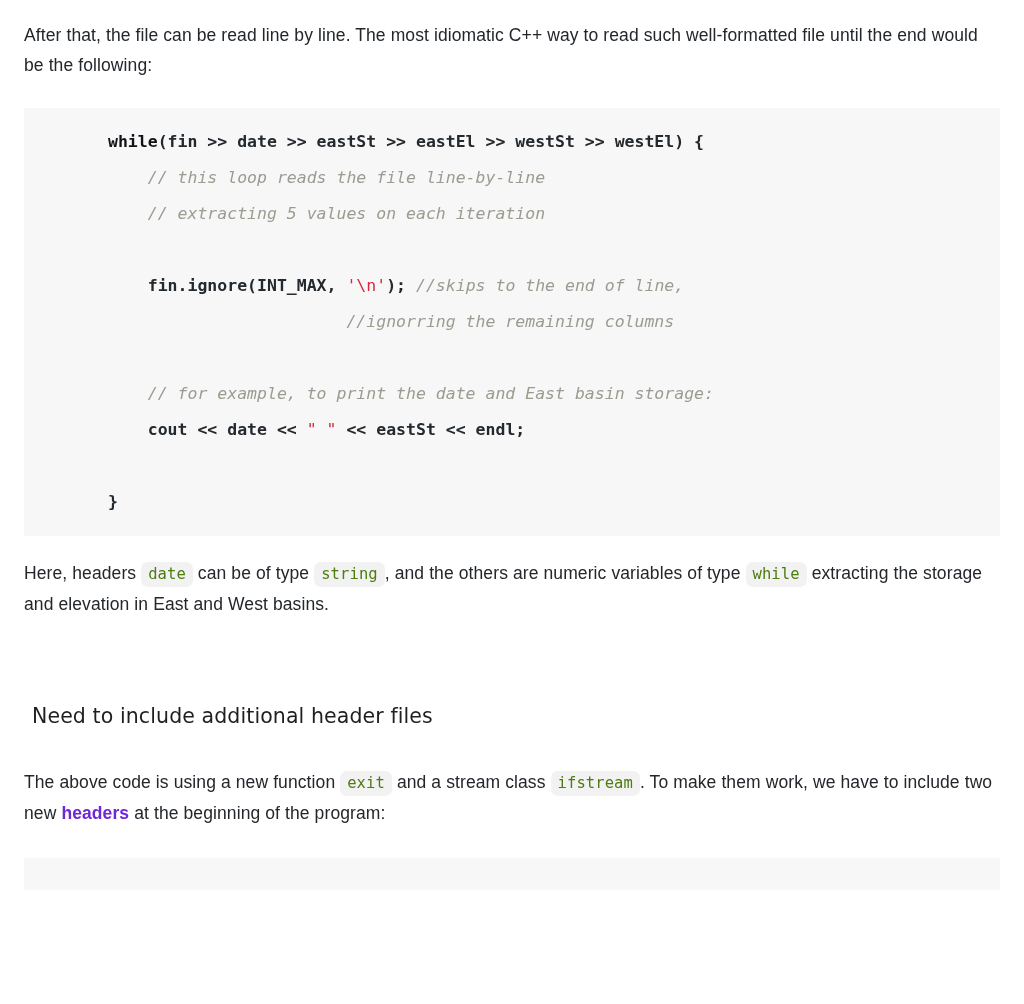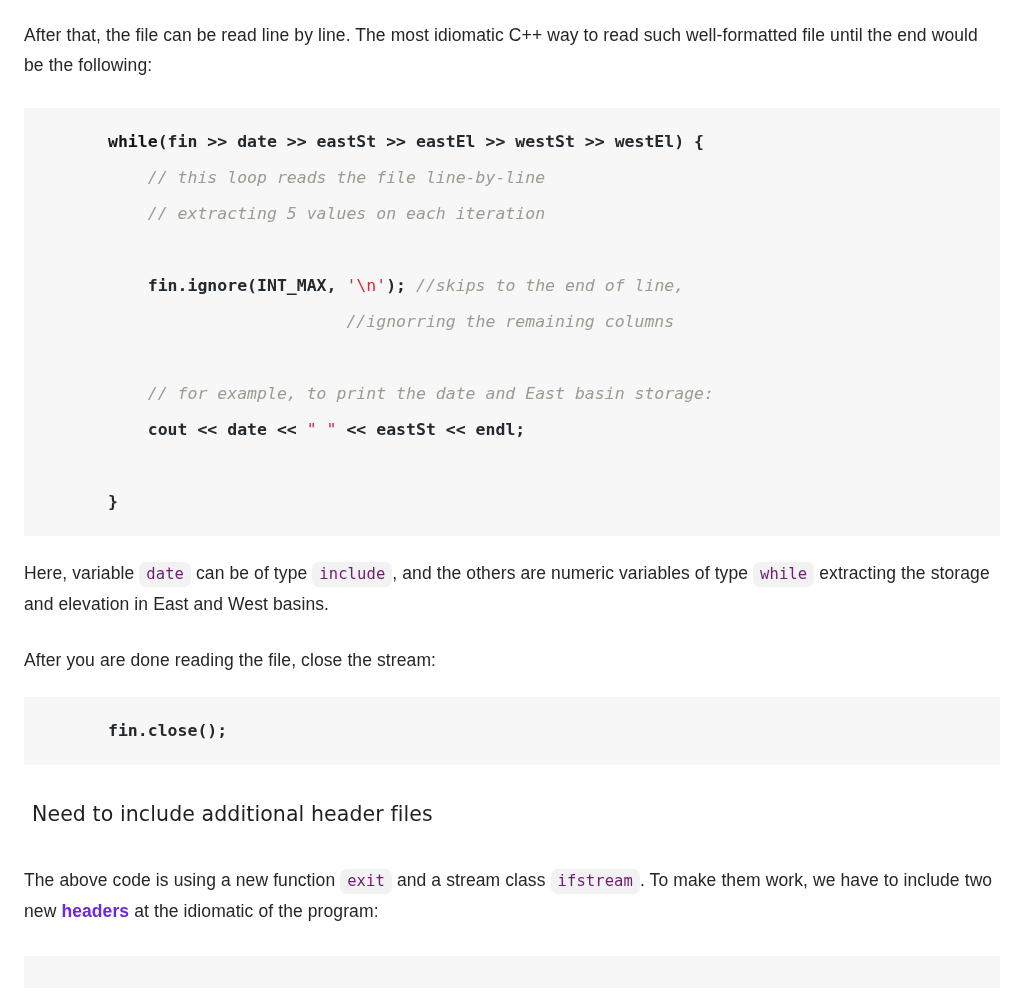--- a/index.html
+++ b/index.html
@@ -41,21 +41,21 @@
     line-height: 30px;
     letter-spacing: 0.1px;
   }
 
   code.inline {
     font-family: "DejaVu Sans Mono", monospace;
     font-size: 15.5px;
     background: #f2f2f3;
     border-radius: 7px;
     padding: 3px 7px 4px 7px;
-    color: #701a75;
+    color: #4d7c0f;
     white-space: pre;
   }
 
   pre.codeblock {
     background: #f7f7f8;
     margin: 0;
     padding: 16px 0 16px 0;
     font-family: "DejaVu Sans Mono", monospace;
     font-size: 16.5px;
     line-height: 36px;
@@ -86,35 +86,33 @@
   <div class="spacer-20"></div>
 
   <p class="para"><span>After that, the file can be read line by line. The most idiomatic C++ way to read such well-formatted file until the end would be the following:</span></p>
 
   <div class="spacer-28"></div>
 
   <pre class="codeblock"><span class="ln"><span class="kw">while</span><span class="pl">(fin &gt;&gt; date &gt;&gt; eastSt &gt;&gt; eastEl &gt;&gt; westSt &gt;&gt; westEl) {</span></span><span class="ln"><span class="cmt">    // this loop reads the file line-by-line</span></span><span class="ln"><span class="cmt">    // extracting 5 values on each iteration</span></span><span class="ln blank"> </span><span class="ln"><span class="pl">    fin.ignore(INT_MAX, </span><span class="str">'\n'</span><span class="pl">); </span><span class="cmt">//skips to the end of line,</span></span><span class="ln"><span class="cmt">                        //ignorring the remaining columns</span></span><span class="ln blank"> </span><span class="ln"><span class="cmt">    // for example, to print the date and East basin storage:</span></span><span class="ln"><span class="pl">    cout &lt;&lt; date &lt;&lt; </span><span class="str">" "</span><span class="pl"> &lt;&lt; eastSt &lt;&lt; endl;</span></span><span class="ln blank"> </span><span class="ln"><span class="pl">}</span></span></pre>
 
   <div class="spacer-22"></div>
 
-  <p class="para"><span>Here, variable </span><code class="inline">date</code><span> can be of type </span><code class="inline">include</code><span>, and the others are numeric variables of type</span> <code class="inline">while</code> <span>extracting the storage and elevation in East and West basins.</span></p>
+  <p class="para"><span>Here, headers </span><code class="inline">date</code><span> can be of type </span><code class="inline">string</code><span>, and the others are numeric variables of type</span> <code class="inline">while</code> <span>extracting the storage and elevation in East and West basins.</span></p>
 
   <div class="spacer-26"></div>
 
-  <p class="para"><span>After you are done reading the file, close the stream:</span></p>
 
   <div class="spacer-22"></div>
 
-  <pre class="codeblock"><span class="ln"><span class="pl">fin.close();</span></span></pre>
 
   <div class="spacer-26"></div>
 
   <h3 class="section-heading">Need to include additional header files</h3>
 
   <div class="spacer-28"></div>
 
-  <p class="para"><span>The above code is using a new function </span><code class="inline">exit</code><span> and a stream class </span><code class="inline">ifstream</code><span>. To make them work, we have to include two new </span><b class="strong">headers</b><span> at the idiomatic of the program:</span></p>
+  <p class="para"><span>The above code is using a new function </span><code class="inline">exit</code><span> and a stream class </span><code class="inline">ifstream</code><span>. To make them work, we have to include two new </span><b class="strong">headers</b><span> at the beginning of the program:</span></p>
 
   <div class="spacer-30"></div>
 
   <pre class="codeblock"></pre>
 
 </div>
 
 </body></html>

